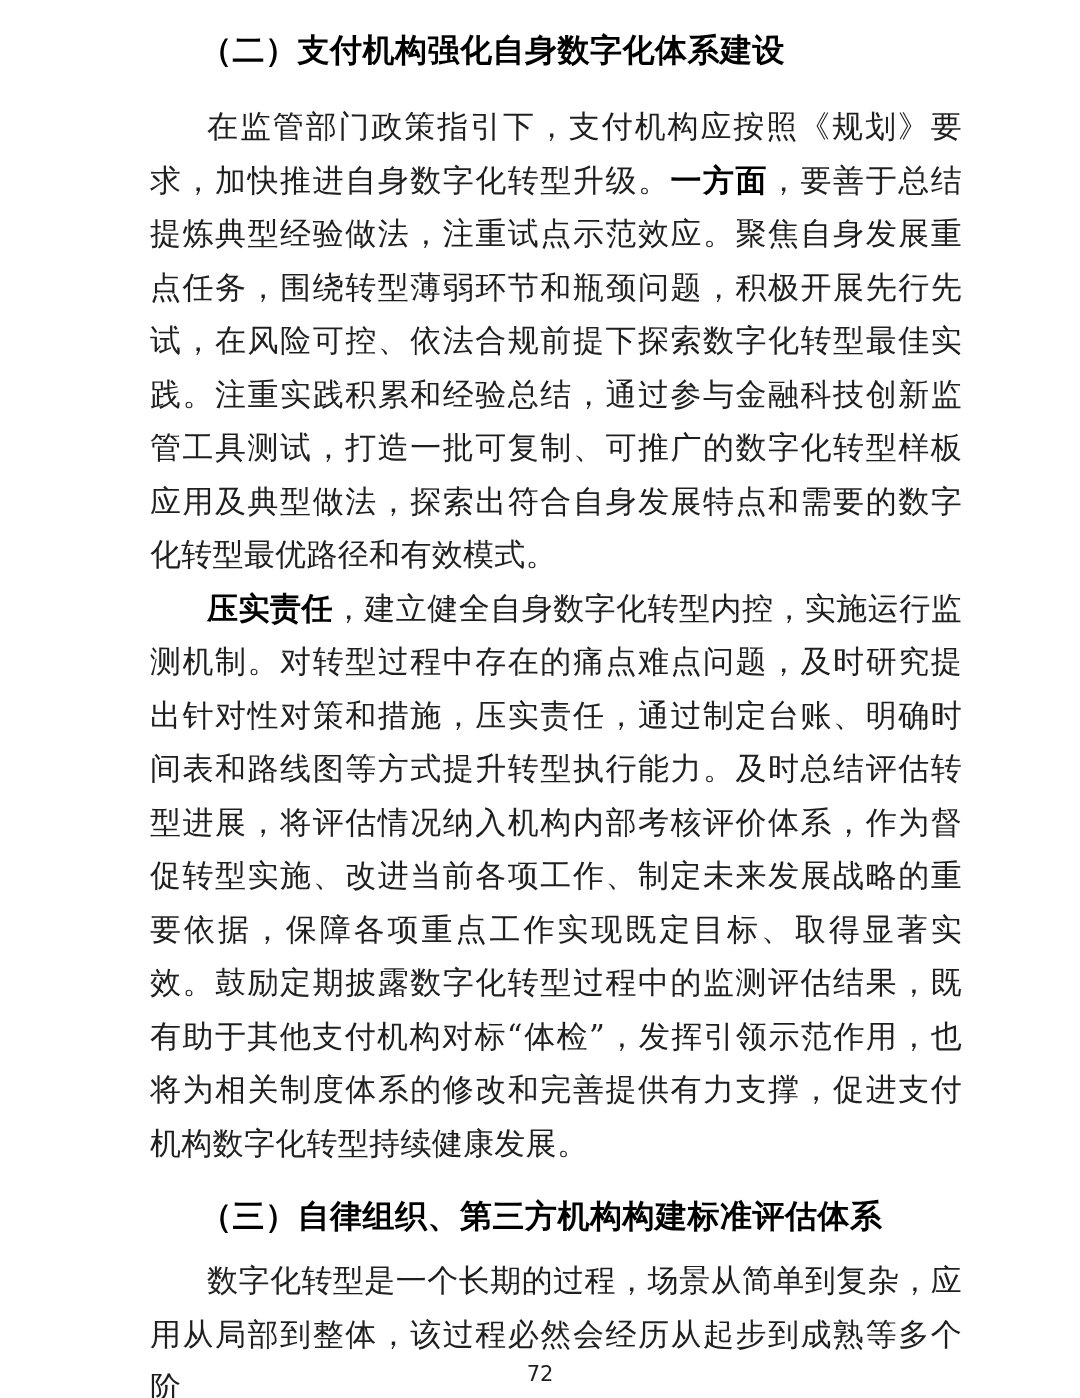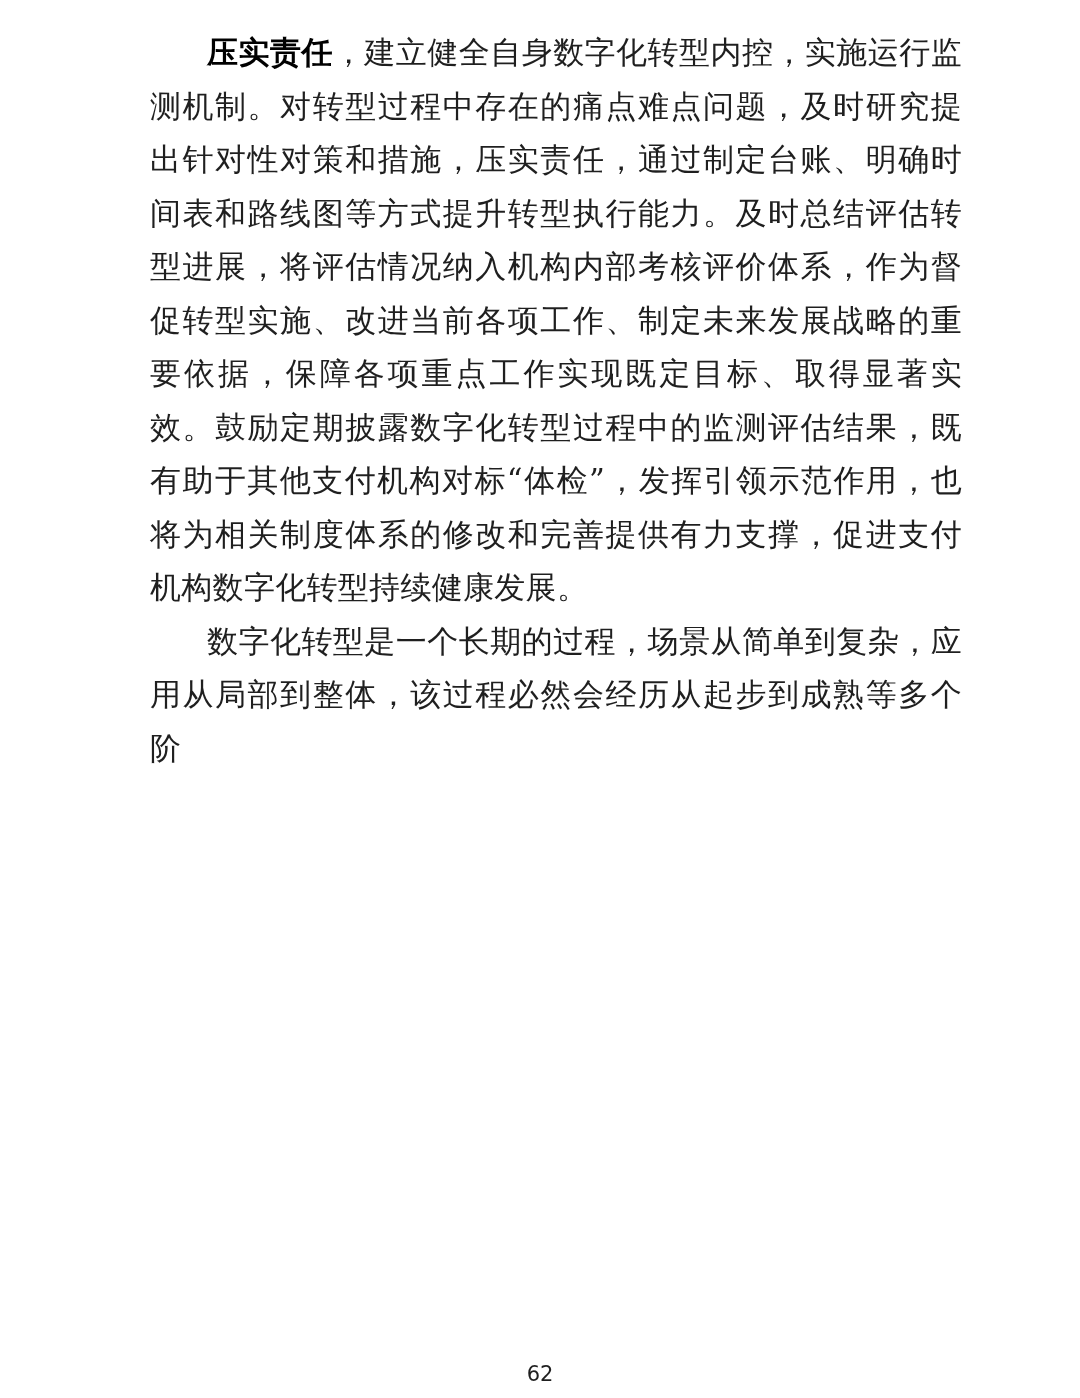--- a/index.html
+++ b/index.html
@@ -61,19 +61,22 @@
     font-family: "DejaVu Sans", "Liberation Sans", sans-serif;
     font-size: 21px;
     color: #1f1f1f;
   }
 </style>
 </head>
 <body>
 
 <div class="page">
   <main class="content" id="doc-content">
+      <h2 class="section-heading">（二）支付机构强化自身数字化体系建设</h2>
+      <p class="body-para"><span class="">在监管部门政策指引下，支付机构应按照《规划》要求，加快推进自身数字化转型升级。</span><span class="bold">一方面</span><span class="">，要善于总结提炼典型经验做法，注重试点示范效应。聚焦自身发展重点任务，围绕转型薄弱环节和瓶颈问题，积极开展先行先试，在风险可控、依法合规前提下探索数字化转型最佳实践。注重实践积累和经验总结，通过参与金融科技创新监管工具测试，打造一批可复制、可推广的数字化转型样板应用及典型做法，探索出符合自身发展特点和需要的数字化转型最优路径和有效模式。</span></p>
       <p class="body-para"><span class="bold">压实责任</span><span class="">，建立健全自身数字化转型内控，实施运行监测机制。对转型过程中存在的痛点难点问题，及时研究提出针对性对策和措施，压实责任，通过制定台账、明确时间表和路线图等方式提升转型执行能力。及时总结评估转型进展，将评估情况纳入机构内部考核评价体系，作为督促转型实施、改进当前各项工作、制定未来发展战略的重要依据，保障各项重点工作实现既定目标、取得显著实效。鼓励定期披露数字化转型过程中的监测评估结果，既有助于其他支付机构对标“体检”，发挥引领示范作用，也将为相关制度体系的修改和完善提供有力支撑，促进支付机构数字化转型持续健康发展。</span></p>
+      <h2 class="section-heading spaced">（三）自律组织、第三方机构构建标准评估体系</h2>
       <p class="body-para"><span class="">数字化转型是一个长期的过程，场景从简单到复杂，应用从局部到整体，该过程必然会经历从起步到成熟等多个阶</span></p>
     </main>
   <div class="page-footer">
-    <span class="page-num">62</span>
+    <span class="page-num">72</span>
   </div>
 </div>
 
 </body></html>

